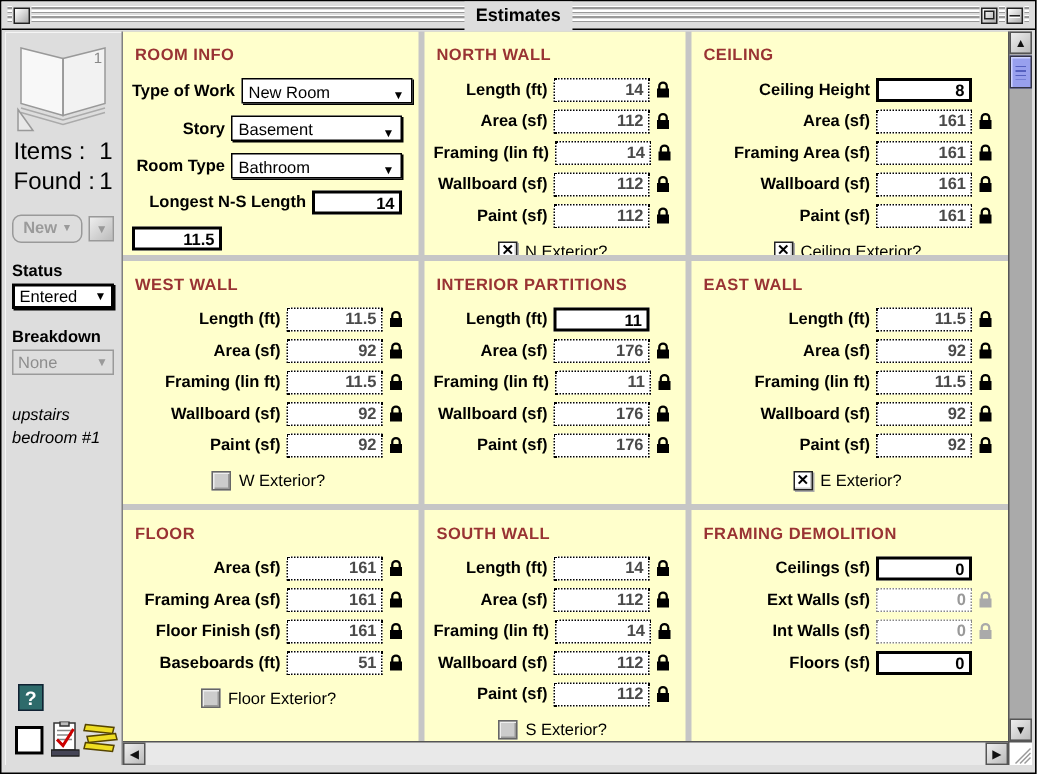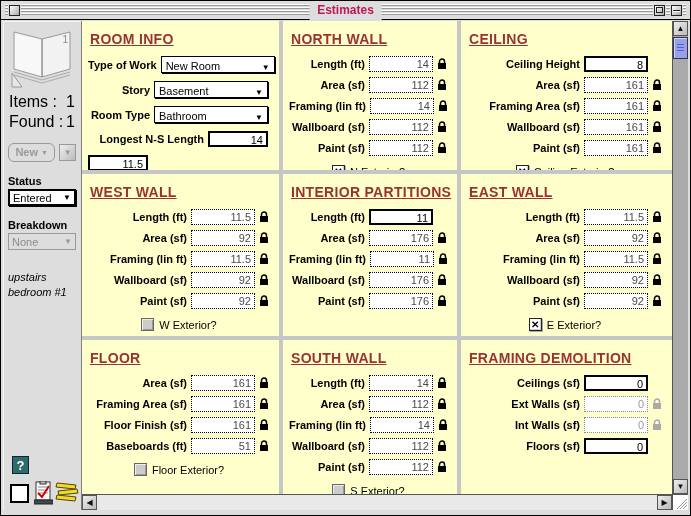--- a/index.html
+++ b/index.html
@@ -8,21 +8,21 @@
   }
   *{box-sizing:border-box; margin:0; padding:0; font-family:"Liberation Sans",sans-serif;}
   body{background:#555; width:691px; height:516px; overflow:hidden;}
   .window{position:relative; width:691px; height:516px; background:#ddd; border:1px solid #000;}
 
   
   .titlebar{position:absolute; left:0; top:0; right:0; height:19px; background:#ddd; border-bottom:1px solid #000;}
   .tb-stripes{position:absolute; left:4px; right:4px; top:3px; bottom:3px;
     background:repeating-linear-gradient(180deg,#fff 0 1px,#999 1px 2px,#ddd 2px 3px);}
   .tb-title{position:absolute; left:50%; top:0; transform:translateX(-50%); height:19px; line-height:18px;
-    background:#ddd; padding:0 8px; font-size:12px; font-weight:bold; color:#be185d;}
+    background:#ddd; padding:0 8px; font-size:12px; font-weight:bold; color:#000000;}
   .wbox{position:absolute; top:3px; width:13px; height:13px; background:#ddd; padding:0;}
   .wbox .sq{width:11px; height:11px; margin:1px; background:linear-gradient(135deg,#fff,#aaa); border:1px solid #222; position:relative;}
   .wbox.close{left:7px;}
   .wbox.zoom{right:24px;}
   .wbox.collapse{right:7px;}
   .wbox.zoom .sq::after{content:""; position:absolute; left:1px; top:1px; width:5px; height:4px; border:1px solid #222;}
   .wbox.collapse .sq::after{content:""; position:absolute; left:1px; top:4px; right:1px; height:1px; background:#222; box-shadow:0 1px 0 #fff;}
 
   
   .sidebar{position:absolute; left:2px; top:20px; width:79px; bottom:5px; background:var(--side);
@@ -47,25 +47,25 @@
   .help-btn{position:absolute; left:9px; top:0; width:17px; height:18px; background:var(--help); color:#fff;
     font-weight:bold; font-size:13px; text-align:center; line-height:18px; border:1px solid #123;}
   .swatch-btn{position:absolute; left:7px; bottom:5px; width:19px; height:19px; background:#fff; border:2px solid #000;}
   .clip-btn{position:absolute; left:31px; bottom:3px; width:19px; height:24px;}
   .ruler-btn{position:absolute; left:52px; bottom:6px; width:24px; height:20px;}
 
   
   .main{position:absolute; left:81px; top:20px; right:18px; bottom:21px; background:var(--divider);
     display:grid; grid-template-columns:197px 174px 1fr; grid-template-rows:149px 162px 1fr; gap:4px; overflow:hidden;}
   .panel{background:var(--cream); padding:8px 9px 4px 6px; overflow:hidden;}
-  .panel-title{color:var(--red); font-weight:bold; font-size:14px; letter-spacing:.3px; margin:2px 0 9px 2px; white-space:nowrap;text-decoration:underline;}
+  .panel-title{color:var(--red); font-weight:bold; font-size:11px; letter-spacing:.3px; margin:2px 0 9px 2px; white-space:nowrap;}
   .row{display:flex; align-items:center; margin-bottom:5px;}
   .lbl{flex:1; text-align:right; font-weight:bold; font-size:11px; padding-right:4px; white-space:nowrap;}
   .field{width:64px; min-width:64px; height:16px; background:#fff; font-size:11px; text-align:right;
-    padding:0 3px; line-height:14px;}
+    padding:0 3px; line-height:14px;font-weight:bold;}
   .field.locked{border:1px dotted #000; color:#4a4a4a;}
   .field.locked-disabled{border:1px dotted #888; color:#999;}
   .field.editable{border:2px solid #000; color:#000;}
   .lockcell{width:13px; min-width:13px; height:13px; margin-left:2px; display:flex; align-items:center; justify-content:center;}
   .panel.no-locks .field{width:60px; min-width:60px; margin-right:2px;}
   .popup{width:114px; min-width:114px; height:17px; background:#fff; border:1px solid #000; box-shadow:1px 1px 0 #000;
     display:flex; align-items:flex-end; justify-content:space-between; padding:0 4px; font-size:11px; margin-right:2px;}
   .popup .arrow{font-size:8px;}
   .panel.no-locks .row{margin-bottom:8px;}
   .row.gap-top{}

